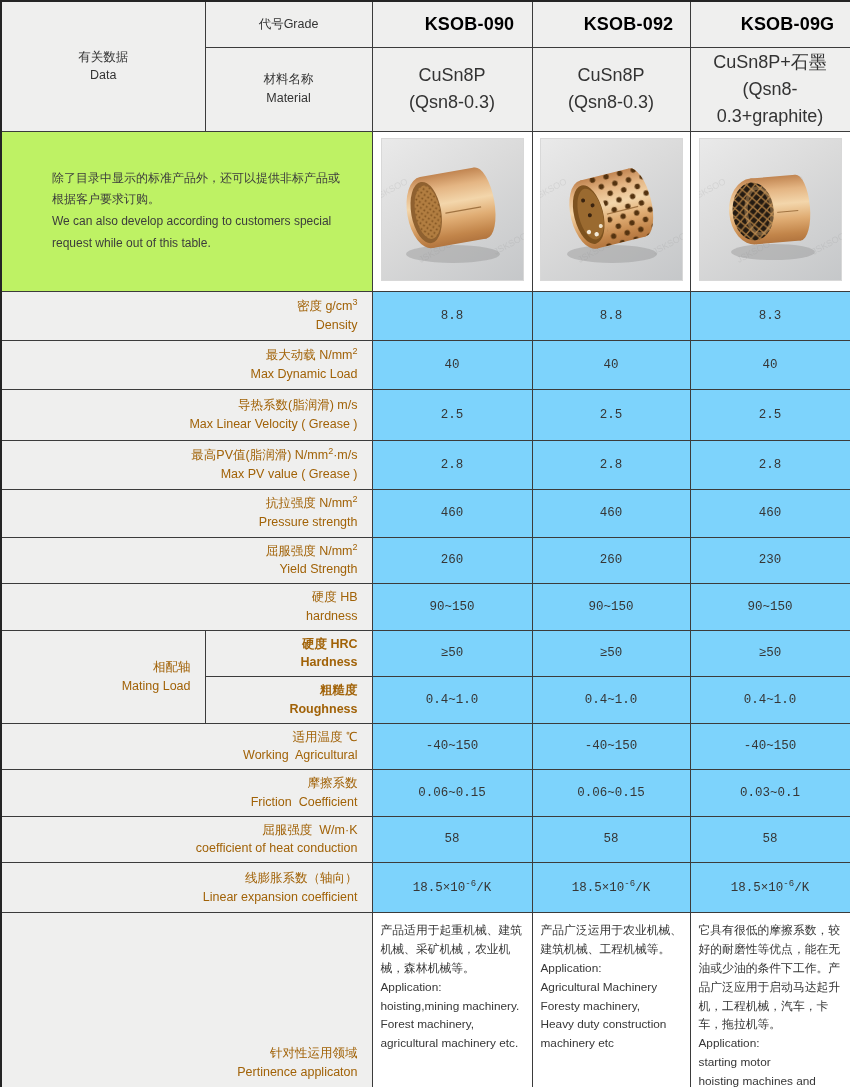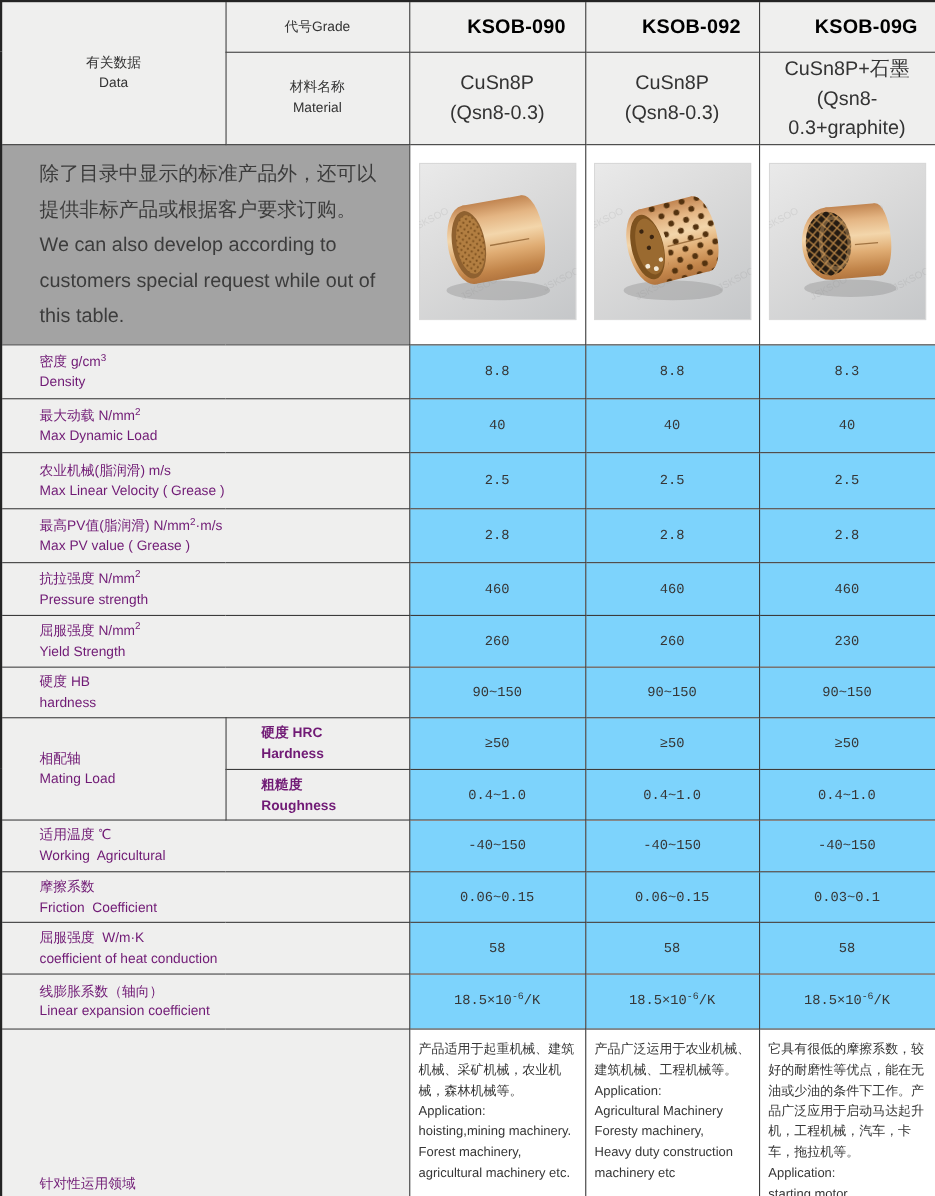--- a/index.html
+++ b/index.html
@@ -5,29 +5,29 @@
   html,body{margin:0;padding:0;background:#ffffff;}
   body{width:850px;font-family:"Liberation Sans",sans-serif;color:#3a3a3a;-webkit-font-smoothing:antialiased;}
   table.spec{width:850px;border-collapse:collapse;table-layout:fixed;
     border:2px solid #242424;border-right:3px solid #1d1d1d;border-bottom:3px solid #1d1d1d;}
   td{border:1.5px solid #3b3b3b;overflow:hidden;}
   
   td.hdr{background:#efefee;text-align:center;vertical-align:middle;font-size:12.5px;line-height:1.5;color:#333;}
   td.hdr.grade{font-size:18px;font-weight:bold;color:#000000;letter-spacing:.2px;padding-left:36px;}
   td.hdr.mat{background:#efefee;font-size:18px;}
   
-  td.lbl{background:#efefee;text-align:left;vertical-align:middle;padding:4px 14px 4px 34px;font-size:12.5px;color:#701a75;}
+  td.lbl{background:#efefee;text-align:right;vertical-align:middle;padding:4px 14px 4px 34px;font-size:12.5px;color:#a16207;}
   td.lbl .cn,td.lbl .en{line-height:1.5;white-space:pre-wrap;}
   td.lbl.sub{padding-left:32px;font-weight:bold;}
   td.lbl.mating{padding-left:34px;margin-top:16px;}
   sup{font-size:9px;line-height:0;}
   
   td.val{background:#7dd3fc;text-align:center;vertical-align:middle;font-size:12.5px;color:#363636;font-family:Liberation Mono, monospace;}
   
-  td.intro{background:#a3a3a3;vertical-align:middle;padding:10px 24px 10px 34px;font-size:18px;line-height:1.8;white-space:pre-line;color:#3c3c3c;}
+  td.intro{background:#bef264;vertical-align:middle;padding:10px 24px 10px 50px;font-size:12px;line-height:1.8;white-space:pre-line;color:#3c3c3c;}
   td.imgcell{background:#fff;text-align:center;vertical-align:middle;padding:0;}
   .photo{width:143px;height:143px;display:inline-block;background:linear-gradient(145deg,#eaeaea 0%,#dadada 45%,#c5c7c9 100%);box-shadow:inset 0 0 0 1px #d8d8d8;}
   .photo svg{display:block;}
   
   td.app{background:#fff;vertical-align:top;text-align:left;padding:8px 5px 8px 8px;font-size:11.8px;line-height:1.6;white-space:pre-line;color:#363636;}
   td.lbl.app-label{vertical-align:middle;}
   .wm{opacity:.12;}
   .wm text{fill:#6f6f6f;font-size:9px;font-family:"Liberation Sans",sans-serif;}
 </style>
 </head>
@@ -217,21 +217,21 @@
     <div class="cn"><span>最大动载 N/mm</span><sup>2</sup><span></span></div>
     <div class="en">Max Dynamic Load</div>
   </td>
   <td class="val">40</td>
   <td class="val">40</td>
   <td class="val">40</td>
 </tr>
 
 <tr style="height:51px">
   <td class="lbl" colspan="2">
-    <div class="cn"><span>农业机械(脂润滑) m/s</span><sup></sup><span></span></div>
+    <div class="cn"><span>导热系数(脂润滑) m/s</span><sup></sup><span></span></div>
     <div class="en">Max Linear Velocity ( Grease )</div>
   </td>
   <td class="val">2.5</td>
   <td class="val">2.5</td>
   <td class="val">2.5</td>
 </tr>
 
 <tr style="height:49px">
   <td class="lbl" colspan="2">
     <div class="cn"><span>最高PV值(脂润滑) N/mm</span><sup>2</sup><span>·m/s</span></div>

